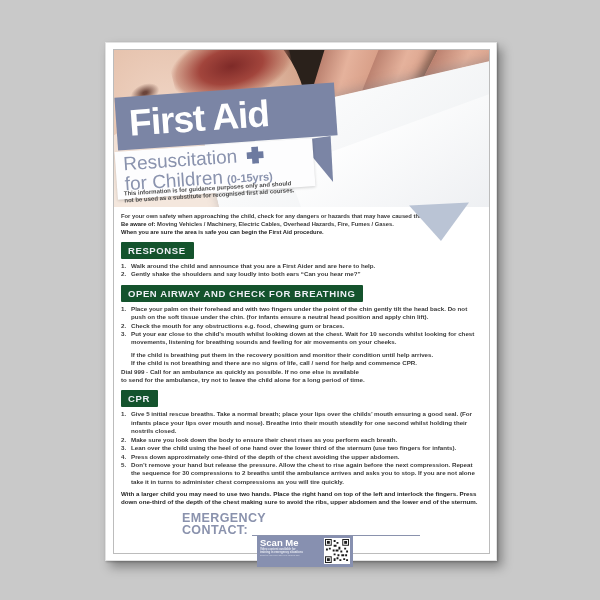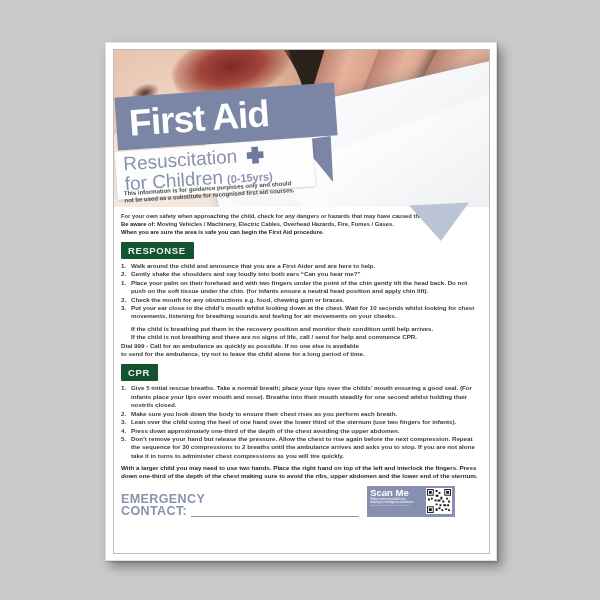--- a/index.html
+++ b/index.html
@@ -73,25 +73,25 @@
     padding:3px 8px 3px 7px; margin:6px 0 3px 0; border-radius:1px; }
   .item { display:flex; font-size:6.2px; line-height:8.4px; font-weight:700; }
   .item .num { width:10px; flex:0 0 auto; font-weight:800; }
   .item .txt { flex:1; }
   .note { font-size:6.2px; line-height:8.4px; font-weight:700; padding-left:10px; }
   .gap4 { height:4px; }
   .para { font-size:6.2px; line-height:8.4px; font-weight:700; }
   .cpr-footer { margin-top:4px; font-size:6.2px; line-height:8.2px; font-weight:800; color:#1d1d1d; }
 
   
-  .footer-row { margin-top:5px; display:flex; align-items:flex-end; }
+  .footer-row { margin-top:5px; display:flex; align-items:center;flex-direction:column; }
   .emergency { color:#8a92ad; font-weight:bold; font-size:12.5px; line-height:12px; letter-spacing:0.4px; }
   .contact-row { display:flex; align-items:flex-end; }
   .contact-line { width:168px; border-bottom:1px solid #8a92ad; height:10px; margin-left:4px; }
-  .scan-box { margin-left:8px; width:88px; height:31px; background:#8790b0;
+  .scan-box { margin-left:8px; width:96px; height:31px; background:#8790b0;
     display:flex; padding:2px 3px; gap:3px; }
   .scan-text { flex:1; overflow:hidden; }
   .scan-title { color:#ffffff; font-size:9.5px; font-weight:bold; line-height:10px; }
   .scan-small { color:#e6e9f2; font-size:2.8px; line-height:3.4px; font-weight:700; }
   .scan-tiny { color:#d7dbe8; font-size:2.2px; line-height:2.8px; }
   .qr { width:26px; height:26px; background:#ffffff; padding:1px; flex:0 0 auto; }
   .qr svg { width:100%; height:100%; display:block; }
 </style>
 </head>
 <body>
@@ -145,20 +145,21 @@
       <div><span class="badge">RESPONSE</span></div>
       <div class="item">
         <span class="num">1.</span>
         <span class="txt">Walk around the child and announce that you are a First Aider and are here to help.</span>
       </div>
       <div class="item">
         <span class="num">2.</span>
         <span class="txt">Gently shake the shoulders and say loudly into both ears “Can you hear me?”</span>
       </div>
 
+      <div><span class="badge">OPEN AIRWAY AND CHECK FOR BREATHING</span></div>
       <div class="item">
         <span class="num">1.</span>
         <span class="txt">Place your palm on their forehead and with two fingers under the point of the chin gently tilt the head back. Do not push on the soft tissue under the chin. (for infants ensure a neutral head position and apply chin lift).</span>
       </div>
       <div class="item">
         <span class="num">2.</span>
         <span class="txt">Check the mouth for any obstructions e.g. food, chewing gum or braces.</span>
       </div>
       <div class="item">
         <span class="num">3.</span>

